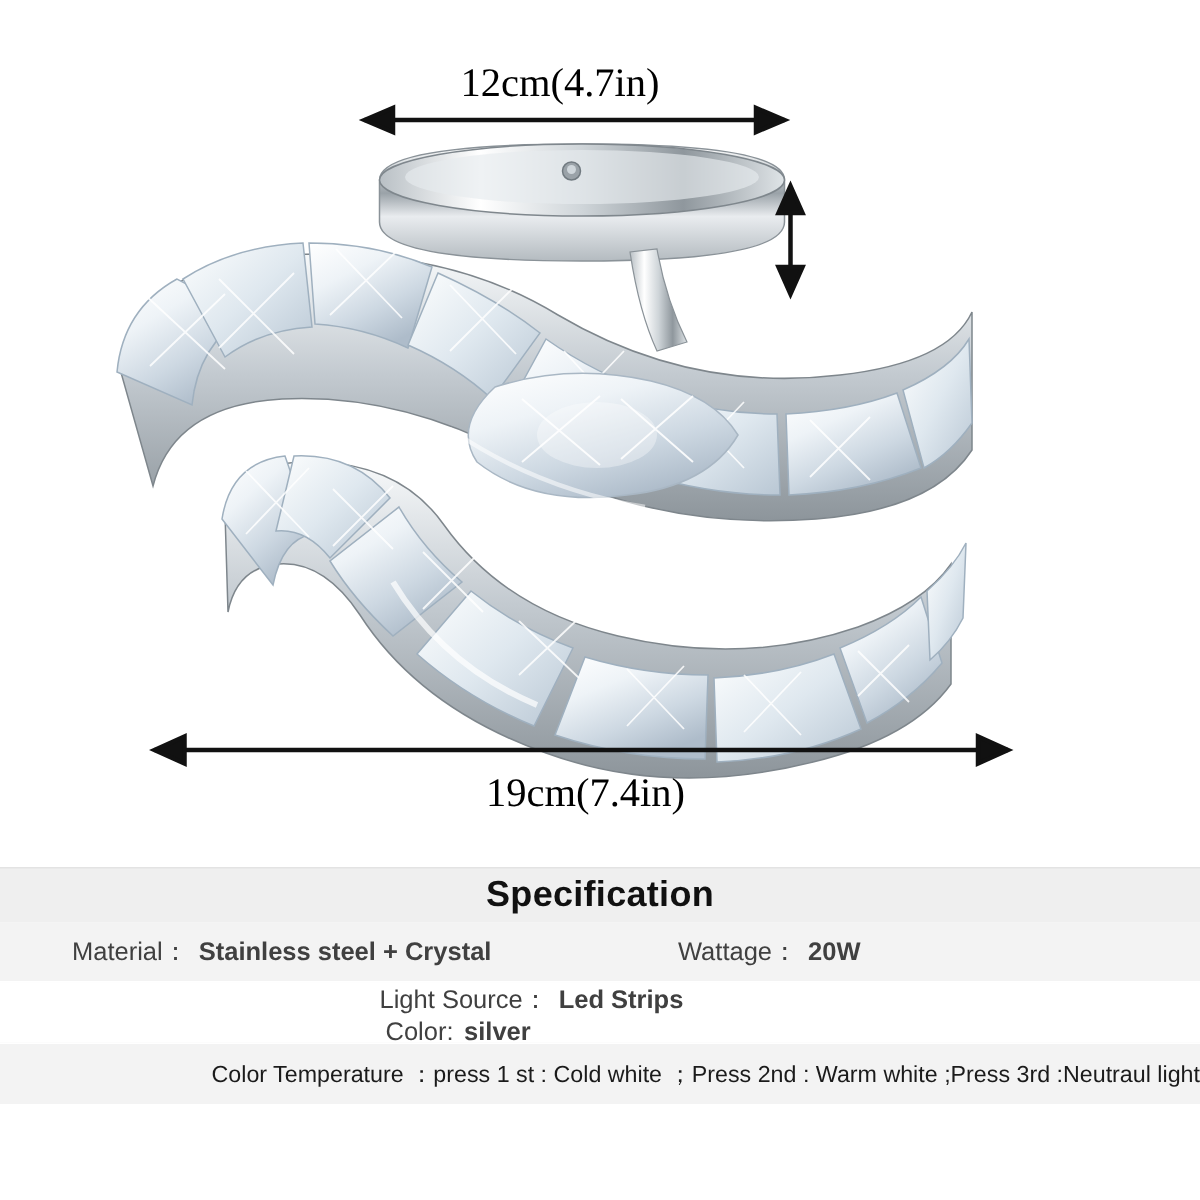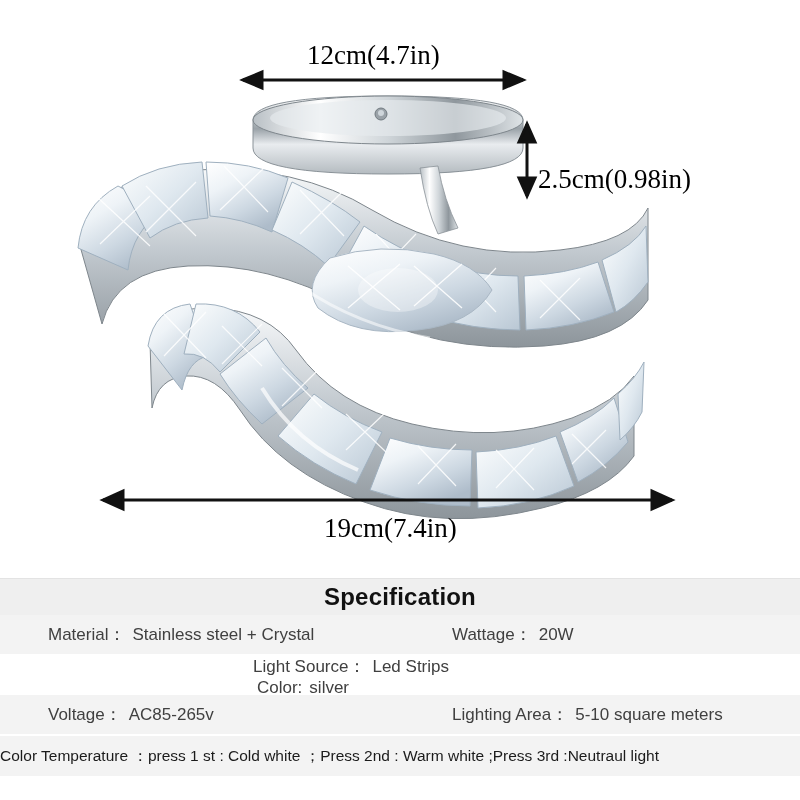--- a/index.html
+++ b/index.html
@@ -109,28 +109,30 @@
   .spec-cell.right {
     width: 410px;
     padding-left: 62px;
   }
   .spec-key {
     white-space: nowrap;
   }
   .spec-val {
     white-space: nowrap;
     margin-left: 7px;
+    font-weight: bold;
   }
   #spec-footer {
     height: 40px;
     background: #f3f3f3;
     display: flex;
     align-items: center;
-    padding-left: 0;
+    padding-left: 24px;
     border-top: 1px solid #ffffff;
+    justify-content: flex-end;
   }
   #spec-footer-text {
     font-size: 15.5px;
     color: #1b1b1b;
     white-space: nowrap;
   }
   #bottom-strip {
     position: absolute;
     left: 0;
     bottom: 0;
@@ -272,21 +274,20 @@
       </g>
 
       <g stroke="#111111" stroke-width="3" fill="#111111">
         <line x1="103" y1="500" x2="672" y2="500"></line>
         <polygon points="103,500 123,491 123,509"></polygon>
         <polygon points="672,500 652,491 652,509"></polygon>
       </g>
     </svg>
 
     <div class="dim-label" id="dim-top-label">12cm(4.7in)</div>
-    <div class="dim-label" id="dim-right-label">2.5cm(0.98in)</div>
     <div class="dim-label" id="dim-bottom-label">19cm(7.4in)</div>
   </div>
 
   <div id="spec">
 
     <div id="spec-title-bar">
       <div id="spec-title">Specification</div>
     </div>
 
     <div class="spec-row shade-a">
@@ -304,30 +305,20 @@
       <div class="spec-cell left">
         <span class="spec-key">Light Source：</span>
         <span class="spec-val">Led Strips</span>
       </div>
       <div class="spec-cell right">
         <span class="spec-key">Color:</span>
         <span class="spec-val">silver</span>
       </div>
     </div>
 
-    <div class="spec-row shade-a">
-      <div class="spec-cell left">
-        <span class="spec-key">Voltage：</span>
-        <span class="spec-val">AC85-265v</span>
-      </div>
-      <div class="spec-cell right">
-        <span class="spec-key">Lighting Area：</span>
-        <span class="spec-val">5-10 square meters</span>
-      </div>
-    </div>
 
     <div id="spec-footer">
       <div id="spec-footer-text">Color Temperature ：press 1 st : Cold white ；Press 2nd : Warm white ;Press 3rd :Neutraul light</div>
     </div>
 
     <div id="bottom-strip"></div>
   </div>
 
 </div>
 

